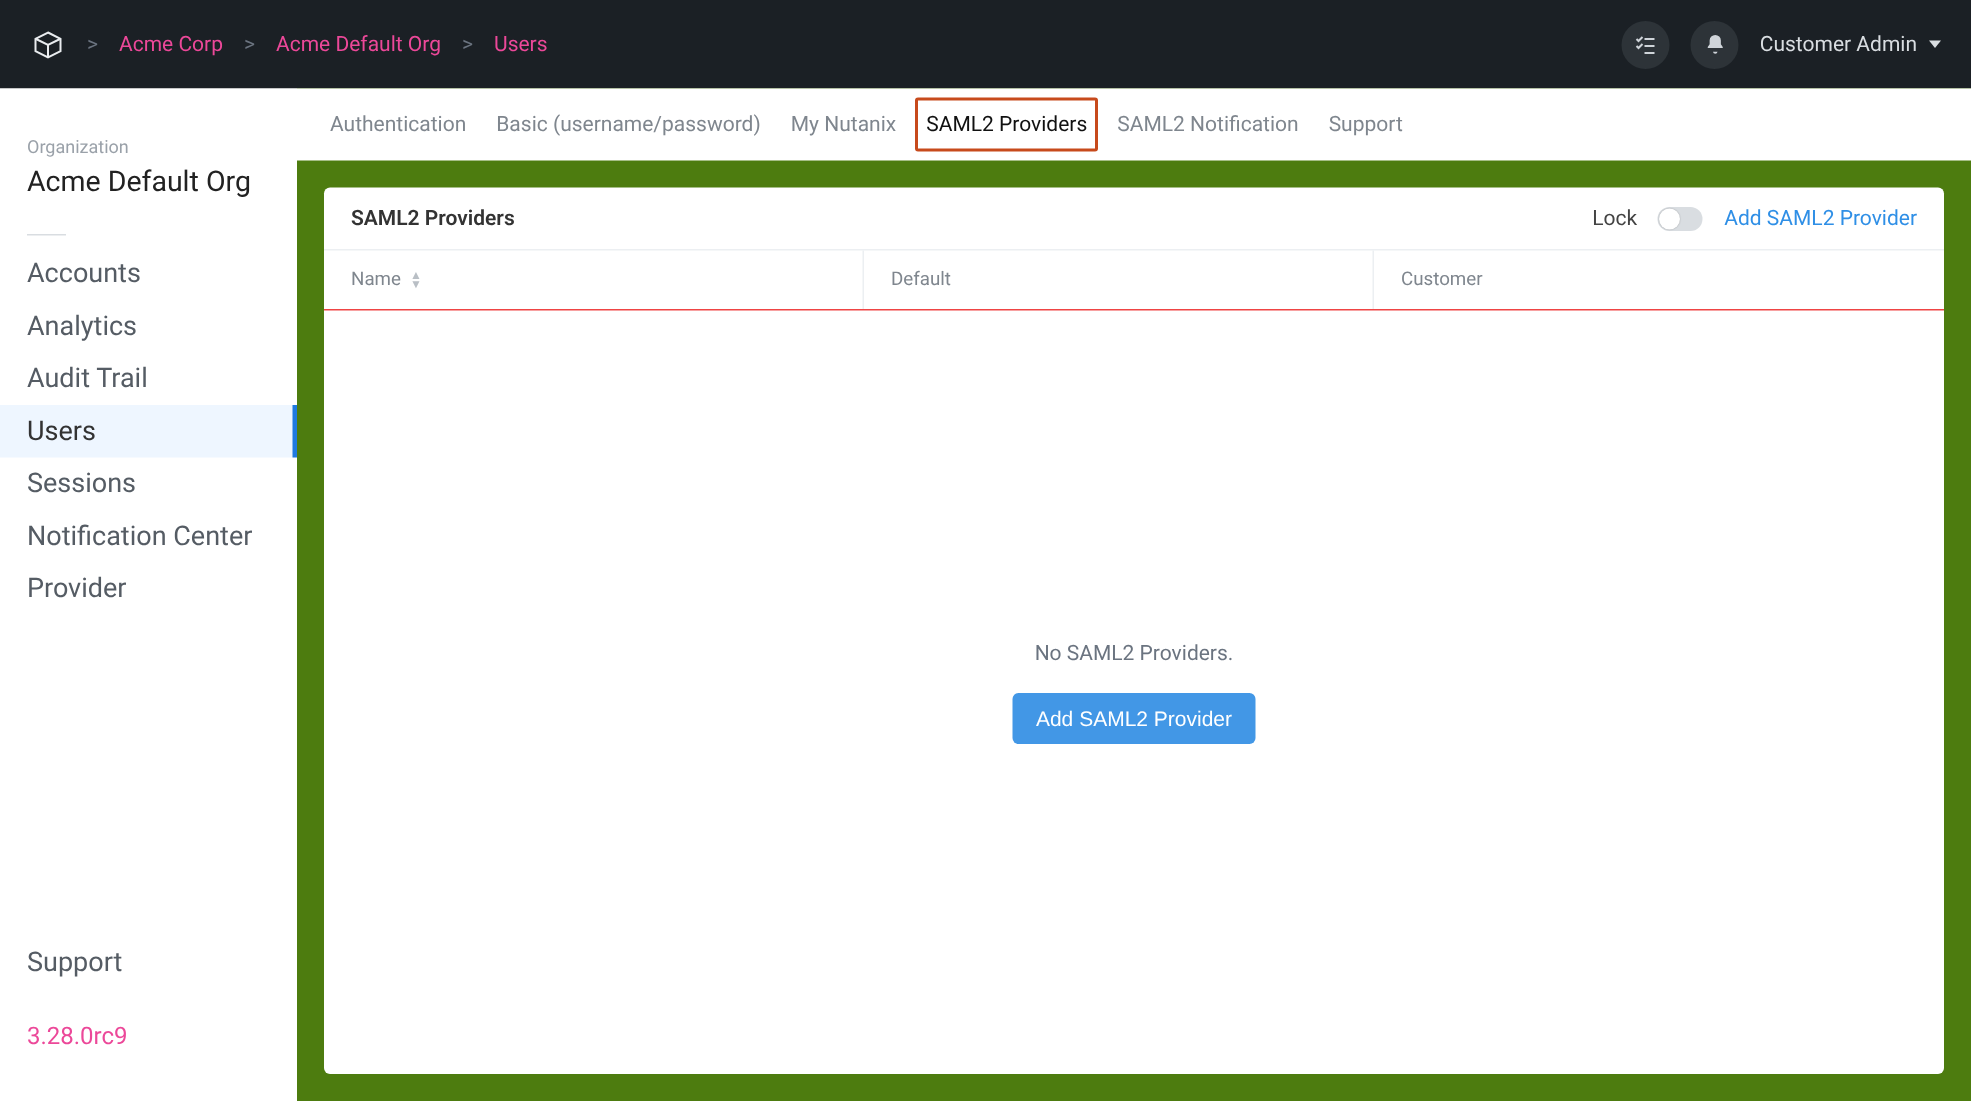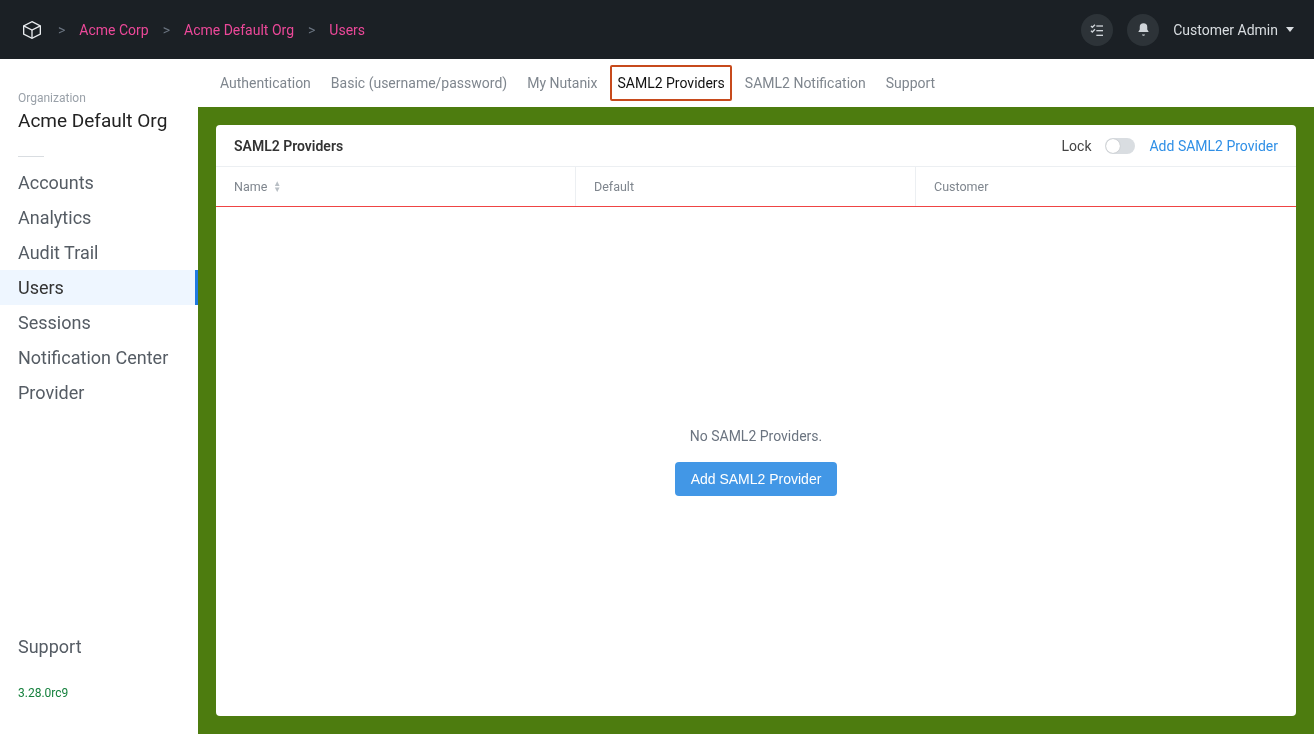--- a/index.html
+++ b/index.html
@@ -22,21 +22,21 @@
   .layout { display: flex; height: calc(100% - 59px); }
   .sidebar { width: 198px; background: #fff; padding: 18px 0 18px 0; display:flex; flex-direction:column; border-right: 0; }
   .side-top { padding: 14px 18px 10px 18px; }
   .side-label { font-size: 12px; color: #9aa1a9; }
   .org-name { font-size: 19px; color: #222; margin-top: 4px; font-weight: 400; }
   .divider { width: 26px; height: 1px; background: #d9dde1; margin: 14px 0 8px 18px; }
   .nav { display:flex; flex-direction:column; }
   .nav-item { padding: 7px 18px; font-size: 18px; color: #555c64; cursor: pointer; text-align:left; background:none; border:none; font-family:inherit; }
   .nav-item.active { background: #eef6ff; color: #333; border-right: 3px solid #1f7ae0; }
   .sidebar-bottom { margin-top:auto; padding-bottom: 6px; }
-  .version { font-size: 12px; color: #15803d; padding: 22px 18px 10px; }
+  .version { font-size: 16px; color: #ec4899; padding: 22px 18px 10px; }
 
   .main { flex: 1; background: #4d7c0f; display:flex; flex-direction:column; }
   .tabs { height: 48px; background: #fff; display:flex; align-items:center; padding: 0 20px; gap: 16px; font-size: 14px; color: #7f868e; position:relative; }
   .tab { padding: 12px 2px; cursor:pointer; }
   .tab.active { color: #111; }
   .tab-highlight { position:absolute; border: 2px solid #c74a1c; top:6px; height:36px; pointer-events:none; border-radius:2px; }
 
   .content { padding: 18px; flex:1; }
   .panel { background: #fff; border-radius: 4px; height: 100%; display:flex; flex-direction:column; box-shadow: 0 0 0 rgba(0,0,0,0); }
   .panel-head { height: 42px; display:flex; align-items:center; padding: 0 18px; justify-content: space-between; border-bottom: 1px solid #eceff2; }

